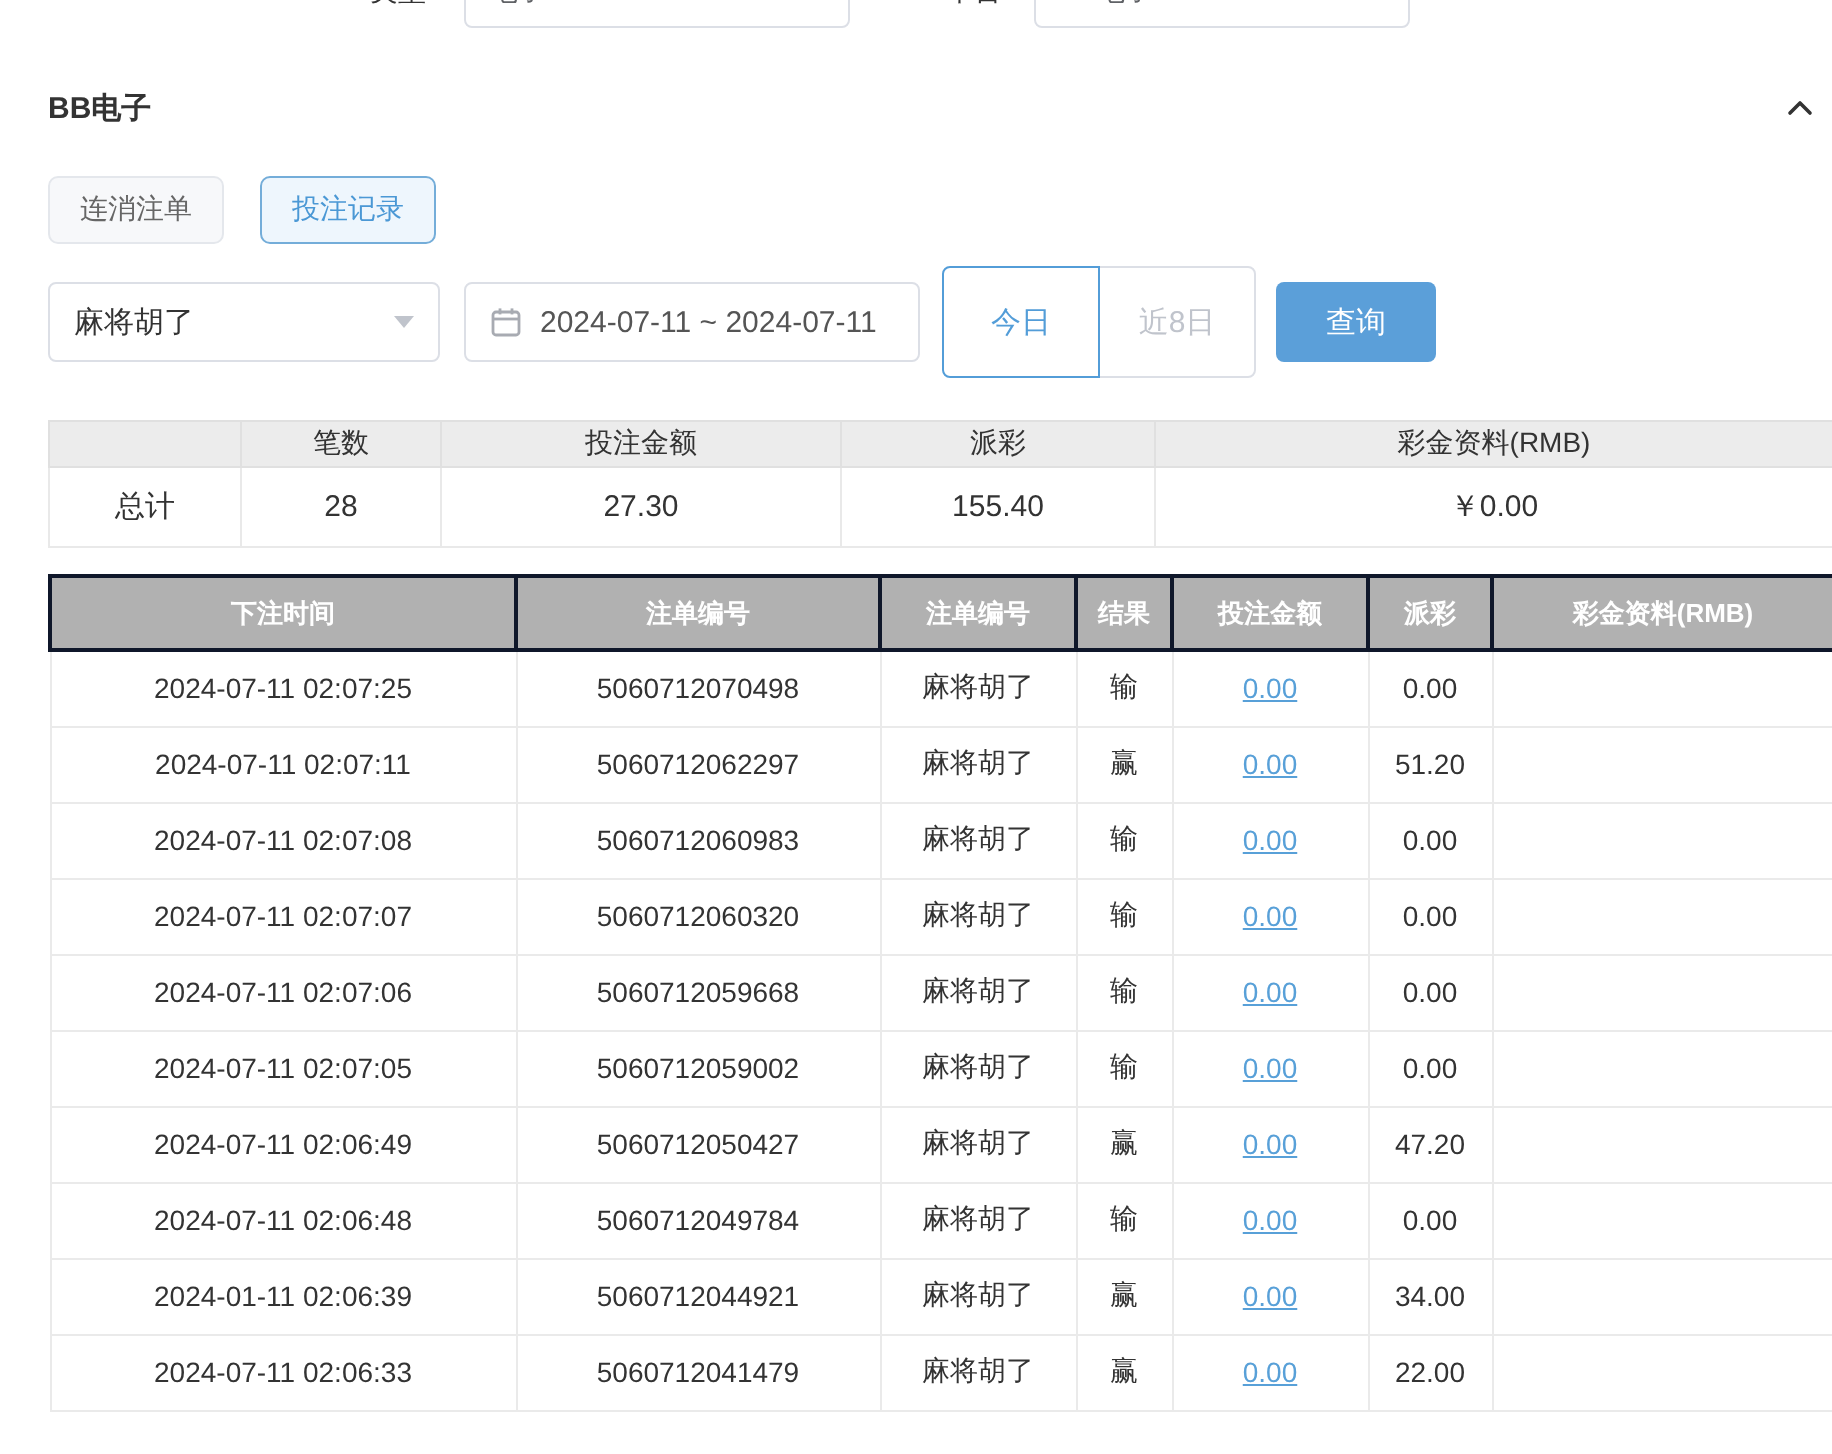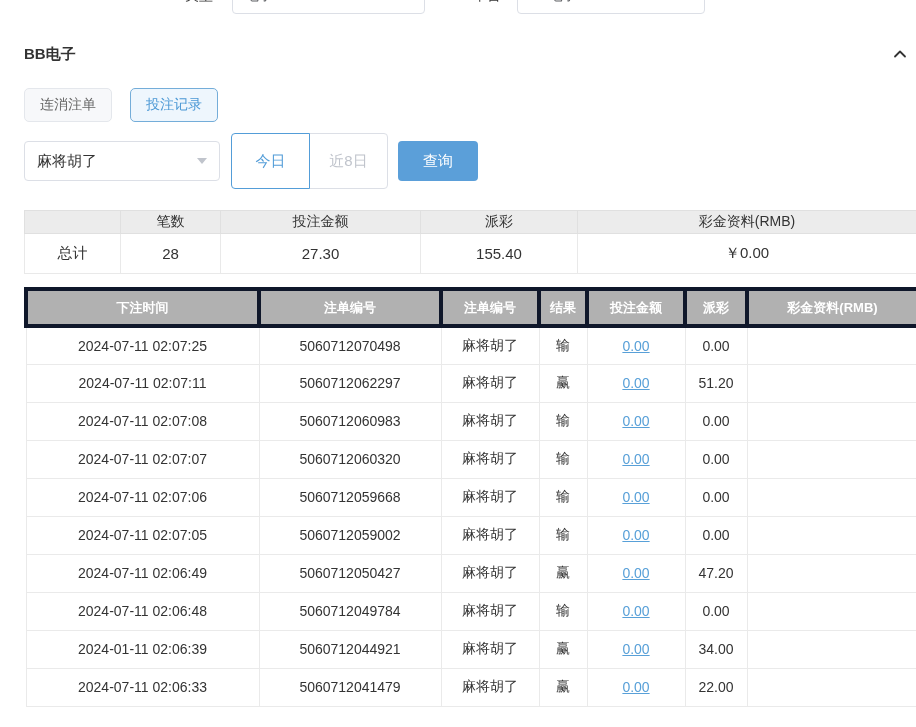--- a/index.html
+++ b/index.html
@@ -64,21 +64,21 @@
   
   table { border-collapse:collapse; table-layout:fixed; width:892px; }
   .summary { margin-top:21px; }
   .summary th { background:#ececec; height:23px; font-weight:400; font-size:14px;
     color:#333; border:1px solid #e0e0e0; text-align:center; }
   .summary td { height:40px; border:1px solid #e9e9e9; text-align:center;
     font-size:15px; color:#333; }
 
   .records { margin-top:13px; }
   .records th { background:#b1b1b1; color:#fff; height:37px; font-size:13px;
-    font-weight:700; border:4px solid #0f172a; text-align:center; }
+    font-weight:700; border:2px solid #0f172a; text-align:center; }
   .records td { height:38px; border:1px solid #eaeaea; text-align:center;
     font-size:14px; color:#333; background:#fff; }
   .records a { color:#58a0d8; text-decoration:underline; cursor:pointer; }
 </style>
 </head>
 <body>
 
 <div class="page">
 
   <div class="top-row">
@@ -103,20 +103,29 @@
 
   <div class="tabs">
     <div class="tab inactive">连消注单</div>
     <div class="tab active">投注记录</div>
   </div>
 
   <div class="filter-row">
     <div class="game-select">
       <span>麻将胡了</span>
       <span class="caret-down"></span>
+    </div>
+    <div class="date-picker">
+      <svg class="cal-icon" width="16" height="16" viewBox="0 0 16 16">
+        <rect x="1.5" y="3" width="13" height="11.5" rx="1.5" fill="none" stroke="#a8abb2" stroke-width="1.4"></rect>
+        <line x1="1.5" y1="6.5" x2="14.5" y2="6.5" stroke="#a8abb2" stroke-width="1.4"></line>
+        <line x1="5" y1="1.2" x2="5" y2="4.2" stroke="#a8abb2" stroke-width="1.4"></line>
+        <line x1="11" y1="1.2" x2="11" y2="4.2" stroke="#a8abb2" stroke-width="1.4"></line>
+      </svg>
+      <span>2024-07-11 ~ 2024-07-11</span>
     </div>
     <div class="quick-group">
       <button class="quick-btn active">今日</button>
       <button class="quick-btn">近8日</button>
     </div>
     <button class="search-btn">查询</button>
   </div>
 
   <table class="summary">
     <colgroup>

